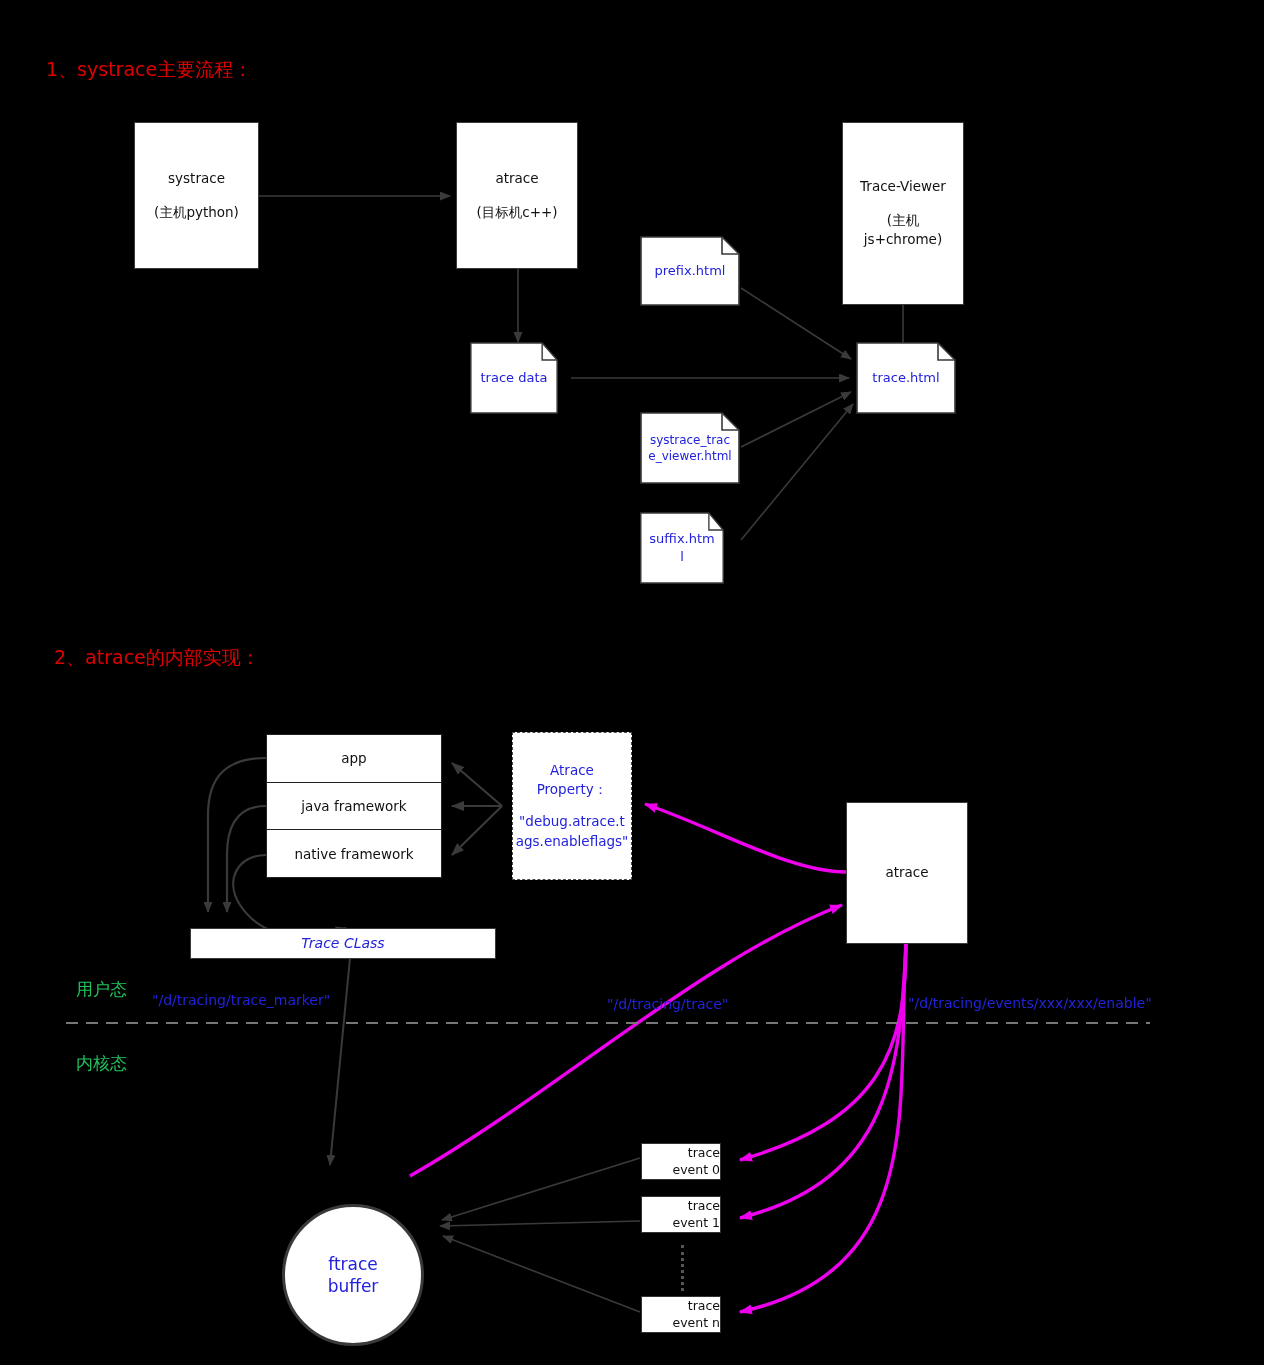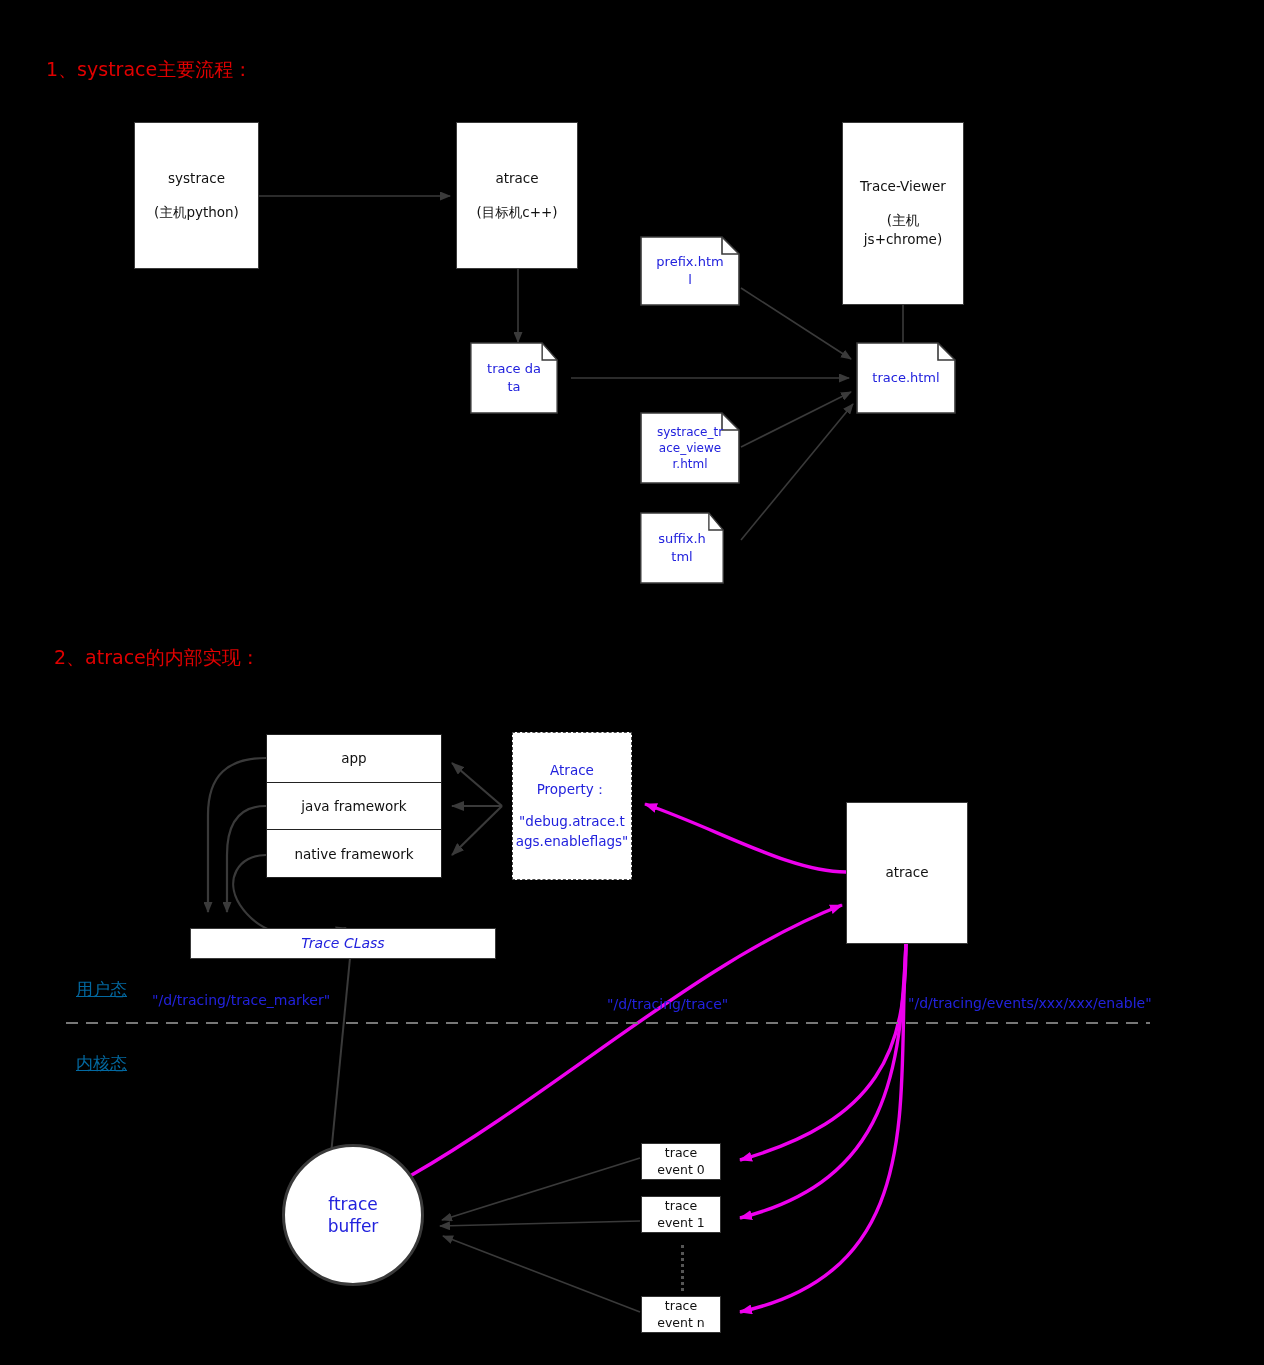--- a/index.html
+++ b/index.html
@@ -39,21 +39,21 @@
     text-align: center;
     color: #111111;
     font-size: 13.5px;
     line-height: 1.45;
   }
   .node.blue-text { color: #2222dd; }
   .node.dashed { border: 1.8px dashed #4a4a4a; }
   .node.doc {
     border: none;
     background: transparent;
-    padding: 10px;
+    padding: 2px;
   }
   .doc-body {
     position: absolute;
     left: 0; top: 0;
     width: 100%;
     height: 100%;
   }
   .doc-label {
     position: relative;
     z-index: 2;
@@ -64,24 +64,23 @@
     word-break: break-all;
   }
   .section-title {
     position: absolute;
     color: #e00000;
     font-size: 19px;
     white-space: nowrap;
   }
   .mode-label {
     position: absolute;
-    color: #0369a1;
+    color: #22c55e;
     font-size: 17px;
     white-space: nowrap;
-    text-decoration: underline;
   }
   .edge-label {
     position: absolute;
     color: #2222dd;
     font-size: 14px;
     white-space: nowrap;
   }
   .stack {
     position: absolute;
     box-sizing: border-box;
@@ -121,21 +120,21 @@
     border-left: 3px dotted #555555;
     height: 46px;
   }
   .evt-box {
     position: absolute;
     box-sizing: border-box;
     background: #ffffff;
     border: 1.4px solid #333333;
     display: flex;
     flex-direction: column;
-    align-items: center;
+    align-items: flex-end;
     justify-content: center;
     font-size: 12.5px;
     line-height: 1.3;
     color: #111111;
   }
 </style>
 </head>
 <body>
 
 <div id="canvas">
@@ -285,21 +284,21 @@
   </div>
 
   <div class="node blue-text" style="left:190px; top:928px; width:306px; height:31px; font-size:14px;font-style:italic;">
     <div>Trace CLass</div>
   </div>
 
   <div class="node" style="left:846px; top:802px; width:122px; height:142px;">
     <div>atrace</div>
   </div>
 
-  <div class="circle" style="left:282px; top:1144px; width:142px; height:142px;">
+  <div class="circle" style="left:282px; top:1204px; width:142px; height:142px;">
     <div>ftrace</div>
     <div>buffer</div>
   </div>
 
   <div class="evt-box" style="left:641px; top:1143px; width:80px; height:37px;">
     <div>trace</div>
     <div>event 0</div>
   </div>
   <div class="evt-box" style="left:641px; top:1196px; width:80px; height:37px;">
     <div>trace</div>

